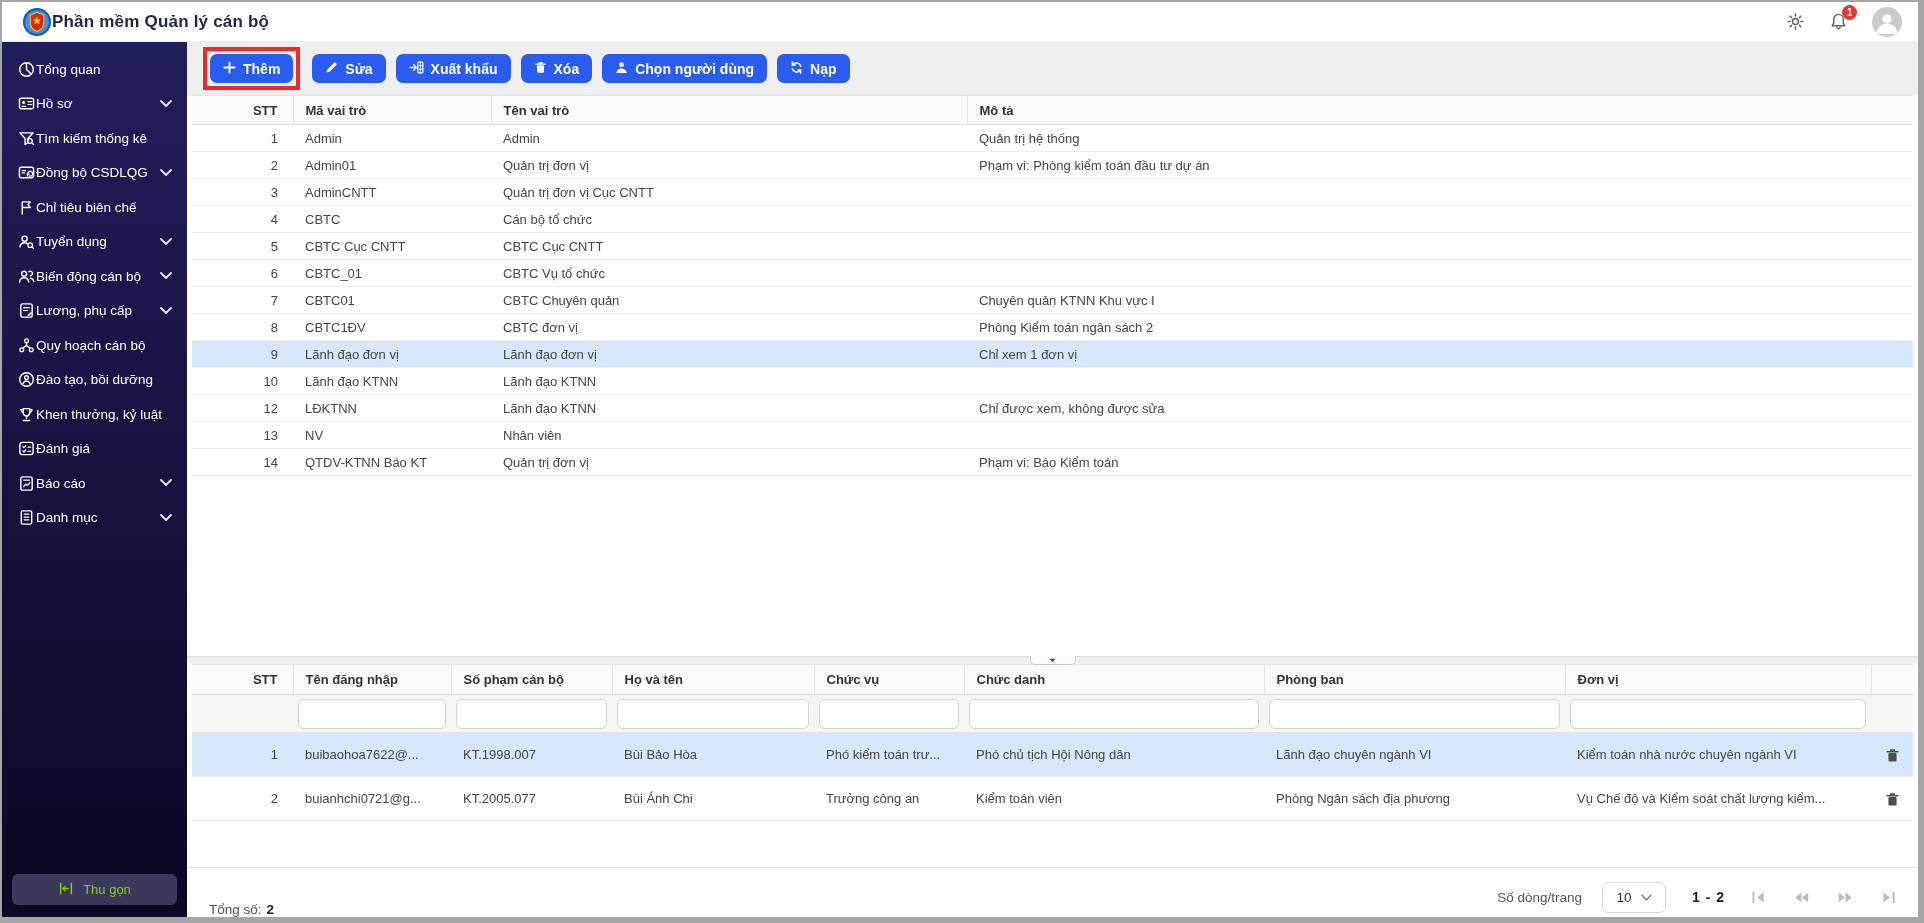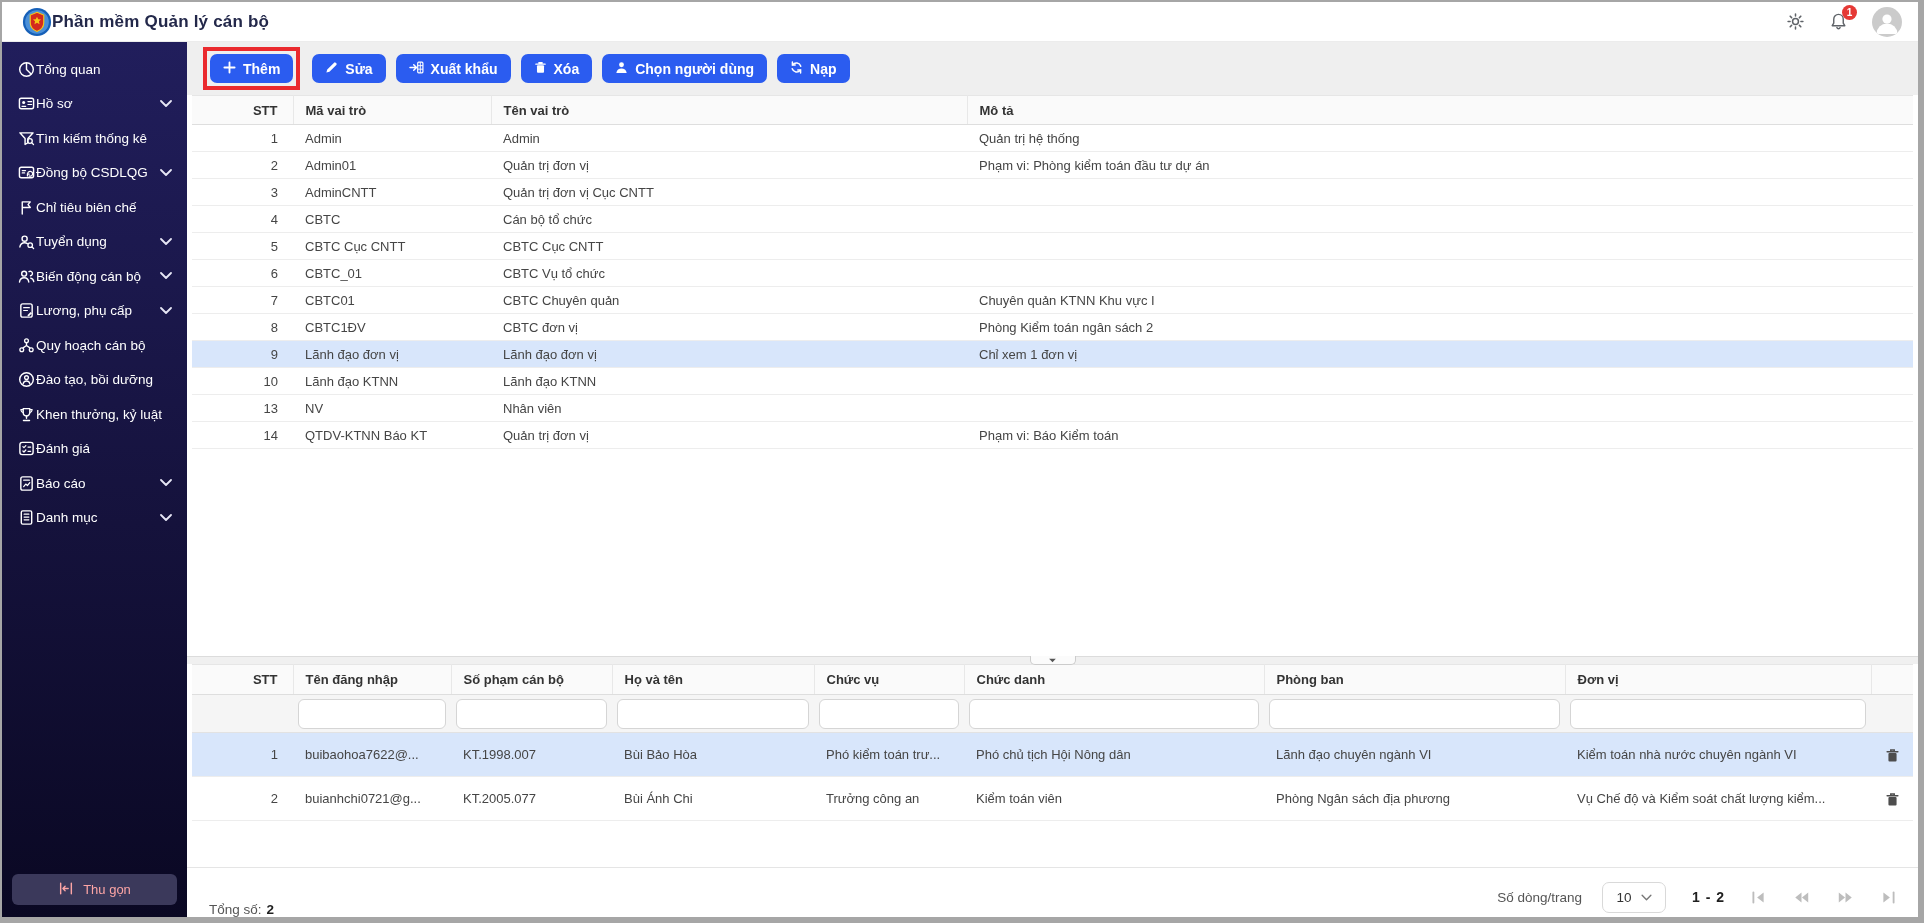--- a/index.html
+++ b/index.html
@@ -13,21 +13,21 @@
   .hdr-right{margin-left:auto;display:flex;align-items:center;gap:24px}
   .icon-btn{position:relative;display:inline-flex;cursor:pointer}
   .badge{position:absolute;top:-7px;right:-9px;background:#e53935;color:#fff;font-size:10px;font-weight:bold;min-width:15px;height:15px;border-radius:8px;display:flex;align-items:center;justify-content:center;padding:0 3px}
   .avatar{width:30px;height:30px;border-radius:50%;background:#cbcbcb;overflow:hidden;display:inline-flex;cursor:pointer}
   
   .main{flex:1;display:flex;min-height:0}
   .sidebar{width:185px;flex:none;background:linear-gradient(180deg,#211e5c 0%,#15123c 55%,#0a0823 100%);color:#fff;position:relative;padding-top:10px}
   .nav-item{height:34.5px;display:flex;align-items:center;padding:0 15px;font-size:13.5px;cursor:pointer;white-space:nowrap}
   .nav-item .ico{width:19px;display:inline-flex;justify-content:center;color:#fff;flex:none}
   .nav-item .chev{margin-left:auto;display:inline-flex;color:#e6e6f5}
-  .collapse-btn{position:absolute;left:10px;right:10px;bottom:12px;height:31px;background:#3b395b;border:none;border-radius:6px;color:#fca5a5;font-size:13px;display:flex;align-items:center;justify-content:center;gap:9px;cursor:pointer;font-family:inherit}
+  .collapse-btn{position:absolute;left:10px;right:10px;bottom:12px;height:31px;background:#3b395b;border:none;border-radius:6px;color:#84cc16;font-size:13px;display:flex;align-items:center;justify-content:center;gap:9px;cursor:pointer;font-family:inherit}
   .content{flex:1;display:flex;flex-direction:column;background:#fff;min-width:0}
   
   .toolbar{height:53px;background:#efefef;display:flex;align-items:center;padding:0 16px;gap:10px;flex:none}
   .tbtn{height:29px;display:inline-flex;align-items:center;gap:7px;background:#2b5cf0;color:#fff;border:none;border-radius:7px;padding:0 13px;font-size:14px;font-weight:bold;font-family:inherit;cursor:pointer;white-space:nowrap}
   .hl-wrap{display:inline-flex;border:4px solid #ea2a2e;padding:3px;margin-right:2px}
   
   .roles-panel{height:561px;flex:none;padding:0 5px;overflow:hidden;background:#fff}
   .users-panel{flex:1;padding:0 5px;overflow:hidden;background:#fff}
   table.grid{width:100%;border-collapse:collapse;table-layout:fixed}
   .grid th{height:29px;background:#fafafa;border-top:1px solid #e6e6e6;border-bottom:1px solid #dedede;font-size:13px;color:#333;text-align:left;padding:0 12px;font-weight:bold;border-right:1px solid #e8e8e8;white-space:nowrap;overflow:hidden}
@@ -408,20 +408,26 @@
                 <td>Lãnh đạo đơn vị</td>
                 <td>Chỉ xem 1 đơn vị</td>
               </tr>
               <tr>
                 <td class="num">10</td>
                 <td>Lãnh đạo KTNN</td>
                 <td>Lãnh đạo KTNN</td>
                 <td></td>
               </tr>
               <tr>
+                <td class="num">12</td>
+                <td>LĐKTNN</td>
+                <td>Lãnh đạo KTNN</td>
+                <td>Chỉ được xem, không được sửa</td>
+              </tr>
+              <tr>
                 <td class="num">13</td>
                 <td>NV</td>
                 <td>Nhân viên</td>
                 <td></td>
               </tr>
               <tr>
                 <td class="num">14</td>
                 <td>QTDV-KTNN Báo KT</td>
                 <td>Quản trị đơn vị</td>
                 <td>Phạm vi: Báo Kiểm toán</td>

